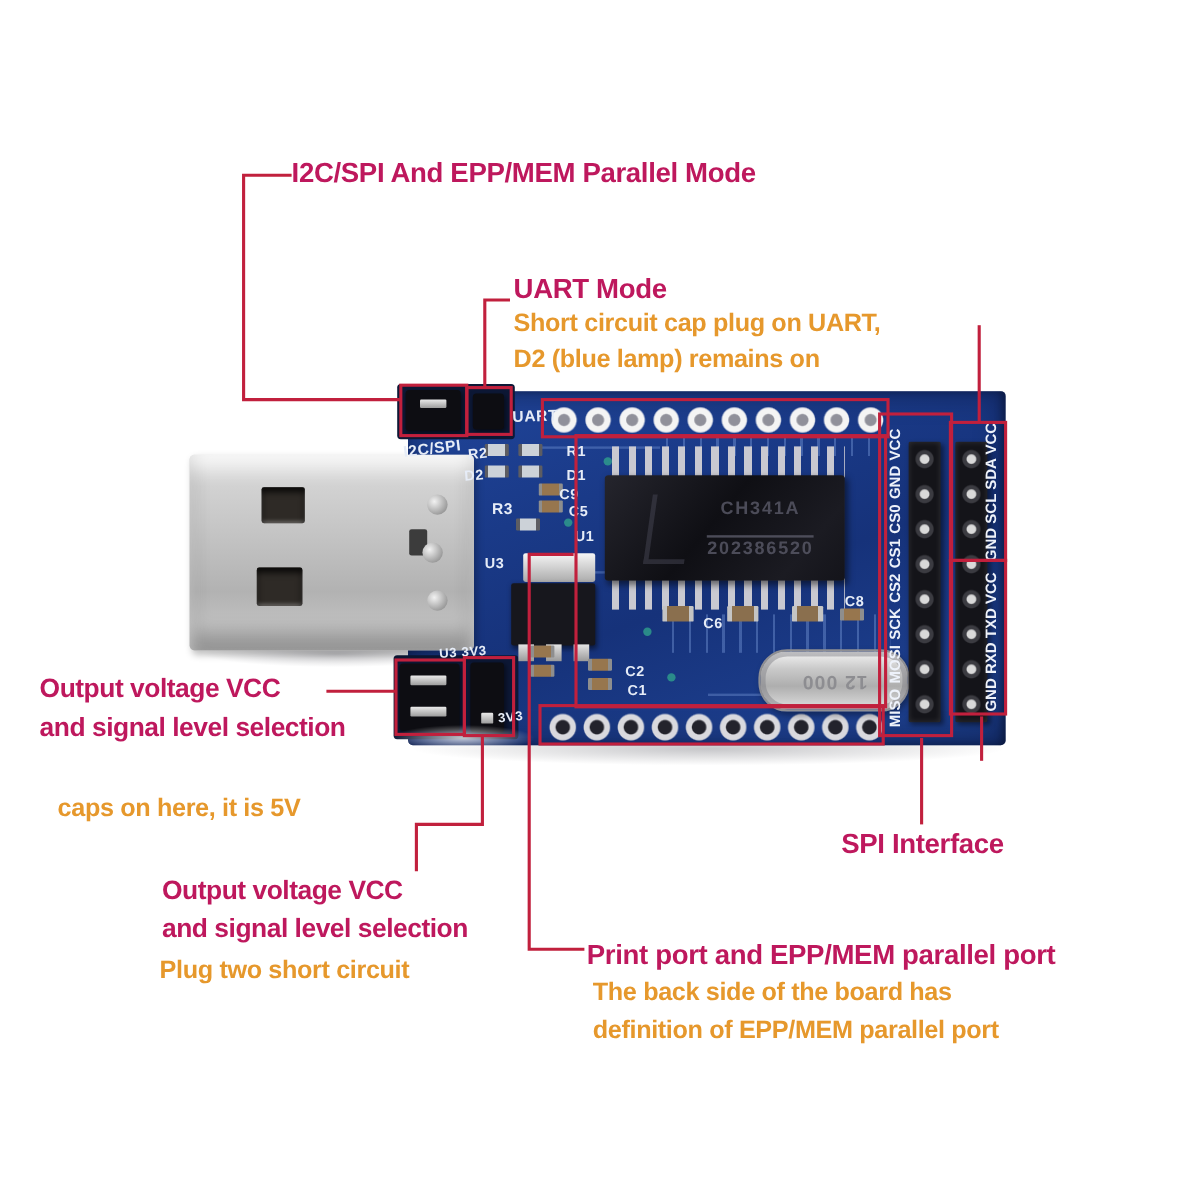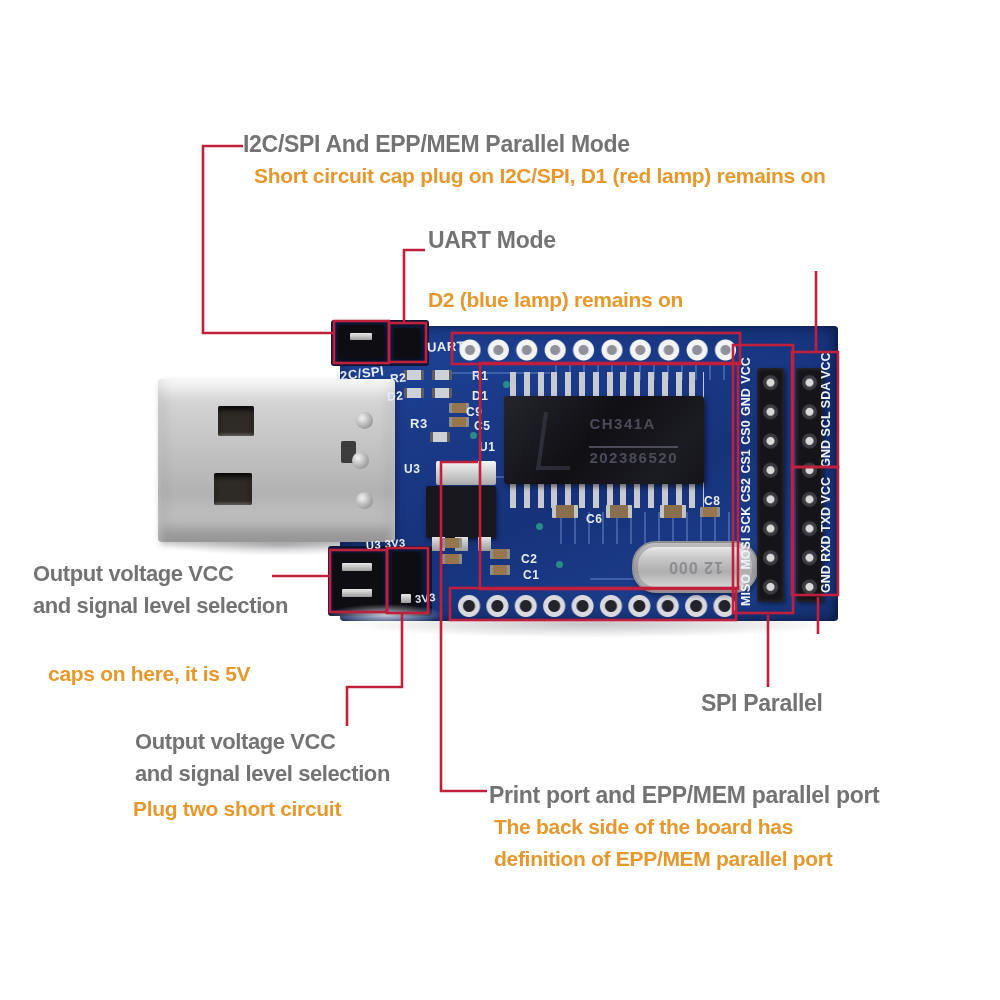--- a/index.html
+++ b/index.html
@@ -1,19 +1,19 @@
 <!DOCTYPE html>
 <html><head>
 <meta charset="utf-8">
 <style>
   body{margin:0;background:#fff}
   .canvas{position:relative;width:1000px;height:1000px;background:#ffffff;overflow:hidden;
           font-family:"Liberation Sans",sans-serif}
   .ann{position:absolute;font-weight:bold;white-space:pre;line-height:1.2}
-  .red{color:#737373}
+  .red{color:#be185d}
   .org{color:#e6982c}
   .t23{font-size:23px;letter-spacing:-0.3px}
   .t22{font-size:22px;letter-spacing:-0.4px}
   .t21{font-size:21px;letter-spacing:-0.3px}
   .overlay{position:absolute;left:0;top:0;pointer-events:none}
   .abs{position:absolute}
   
   .board{position:absolute;left:340px;top:326px;width:498px;height:295px;border-radius:4px;
          background:linear-gradient(160deg,#20459a 0%,#1a3a88 30%,#16327a 55%,#1d3f8e 85%,#173478 100%);
          box-shadow:inset 0 0 26px rgba(0,0,20,.45), inset -3px 0 6px rgba(0,0,0,.3)}
@@ -25,21 +25,21 @@
             box-shadow:inset 0 4px 5px rgba(0,0,0,.8), inset 0 -2px 3px rgba(255,255,255,.25)}
   .usb-notch{position:absolute;left:183px;top:62px;width:15px;height:22px;background:#3c3c3c;border-radius:2px}
   .pads-top{background-image:radial-gradient(circle at 14px 13px,#90909a 0 4.5px,#f4f4f4 5.5px 10px,rgba(0,0,0,0) 11px);
             background-size:28.4px 26px;background-repeat:repeat-x}
   .holes-bot{background-image:radial-gradient(circle at 14px 13px,#23232c 0 5.5px,#d9d9de 6.5px 10.5px,rgba(0,0,0,0) 11.5px);
              background-size:28.4px 26px;background-repeat:repeat-x}
   .chip-pins{background-image:repeating-linear-gradient(90deg,#c9c9d1 0 6px,rgba(0,0,0,0) 6px 13.8px)}
   .chip{position:absolute;left:504px;top:396px;width:200px;height:88px;border-radius:3px;
         background:linear-gradient(130deg,#25252d 0%,#0f0f14 45%,#1b1b22 80%,#14141a 100%);
         box-shadow:2px 3px 5px rgba(0,0,0,.5);display:flex;align-items:center;justify-content:flex-end}
-  .chip-mark{margin-right:26px;text-align:left;color:#565664;font-weight:bold;font-size:15px;
+  .chip-mark{margin-right:26px;text-align:center;color:#565664;font-weight:bold;font-size:15px;
              letter-spacing:1.5px;opacity:.85}
   .chip-mark .l2{border-top:2px solid #565664;padding-top:1px;margin-top:14px}
   .wch{position:absolute;left:36px;top:16px;width:30px;height:54px;opacity:.5;
        border-left:4px solid #464654;border-bottom:4px solid #464654;transform:skewX(-8deg)}
   .crystal{position:absolute;left:632px;top:541px;width:122px;height:48px;border-radius:24px;
            background:linear-gradient(180deg,#f4f4f4 0%,#c9c9c9 30%,#aeaeae 60%,#dedede 100%);
            border:2px solid #8f8f93;box-shadow:inset 0 0 0 4px rgba(125,125,130,.45), 2px 3px 5px rgba(0,0,0,.35);
            display:flex;align-items:center;justify-content:center}
   .crystal span{transform:rotate(180deg);color:#8d8d91;font-weight:bold;font-size:16px;letter-spacing:1px}
   .header-col{position:absolute;width:27px;height:234px;border-radius:2px;background-color:#141419;
@@ -202,33 +202,33 @@
       <rect x="450" y="588" width="286" height="32"></rect>
       <rect x="733" y="345" width="60" height="268"></rect>
       <rect x="792" y="352" width="46" height="115"></rect>
       <rect x="792" y="467" width="46" height="128"></rect>
       <rect x="330" y="550" width="57" height="62"></rect>
       <rect x="387" y="548" width="41" height="65"></rect>
     </g>
   </svg>
 
   <div class="ann red t23" style="left:243px;top:131px">I2C/SPI And EPP/MEM Parallel Mode</div>
-  <div class="ann org t21" style="left:254px;top:163px">Short circuit cap plug on I2C/SPI, D1 (red lamp) remains on</div>
 
   <div class="ann red t23" style="left:428px;top:227px">UART Mode</div>
+  <div class="ann org t21" style="left:428px;top:257px">Short circuit cap plug on UART,</div>
   <div class="ann org t21" style="left:428px;top:287px">D2 (blue lamp) remains on</div>
 
 
   <div class="ann red t22" style="left:33px;top:561px">Output voltage VCC</div>
   <div class="ann red t22" style="left:33px;top:593px">and signal level selection</div>
   <div class="ann org t21" style="left:48px;top:661px">caps on here, it is 5V</div>
 
   <div class="ann red t22" style="left:135px;top:729px">Output voltage VCC</div>
   <div class="ann red t22" style="left:135px;top:761px">and signal level selection</div>
   <div class="ann org t21" style="left:133px;top:796px">Plug two short circuit</div>
 
-  <div class="ann red t23" style="left:701px;top:690px">SPI Parallel</div>
+  <div class="ann red t23" style="left:701px;top:690px">SPI Interface</div>
 
   <div class="ann red t23" style="left:489px;top:782px">Print port and EPP/MEM parallel port</div>
   <div class="ann org t21" style="left:494px;top:846px">definition of EPP/MEM parallel port</div>
   <div class="ann org t21" style="left:494px;top:814px">The back side of the board has</div>
 
 </div>
 
 </body></html>

